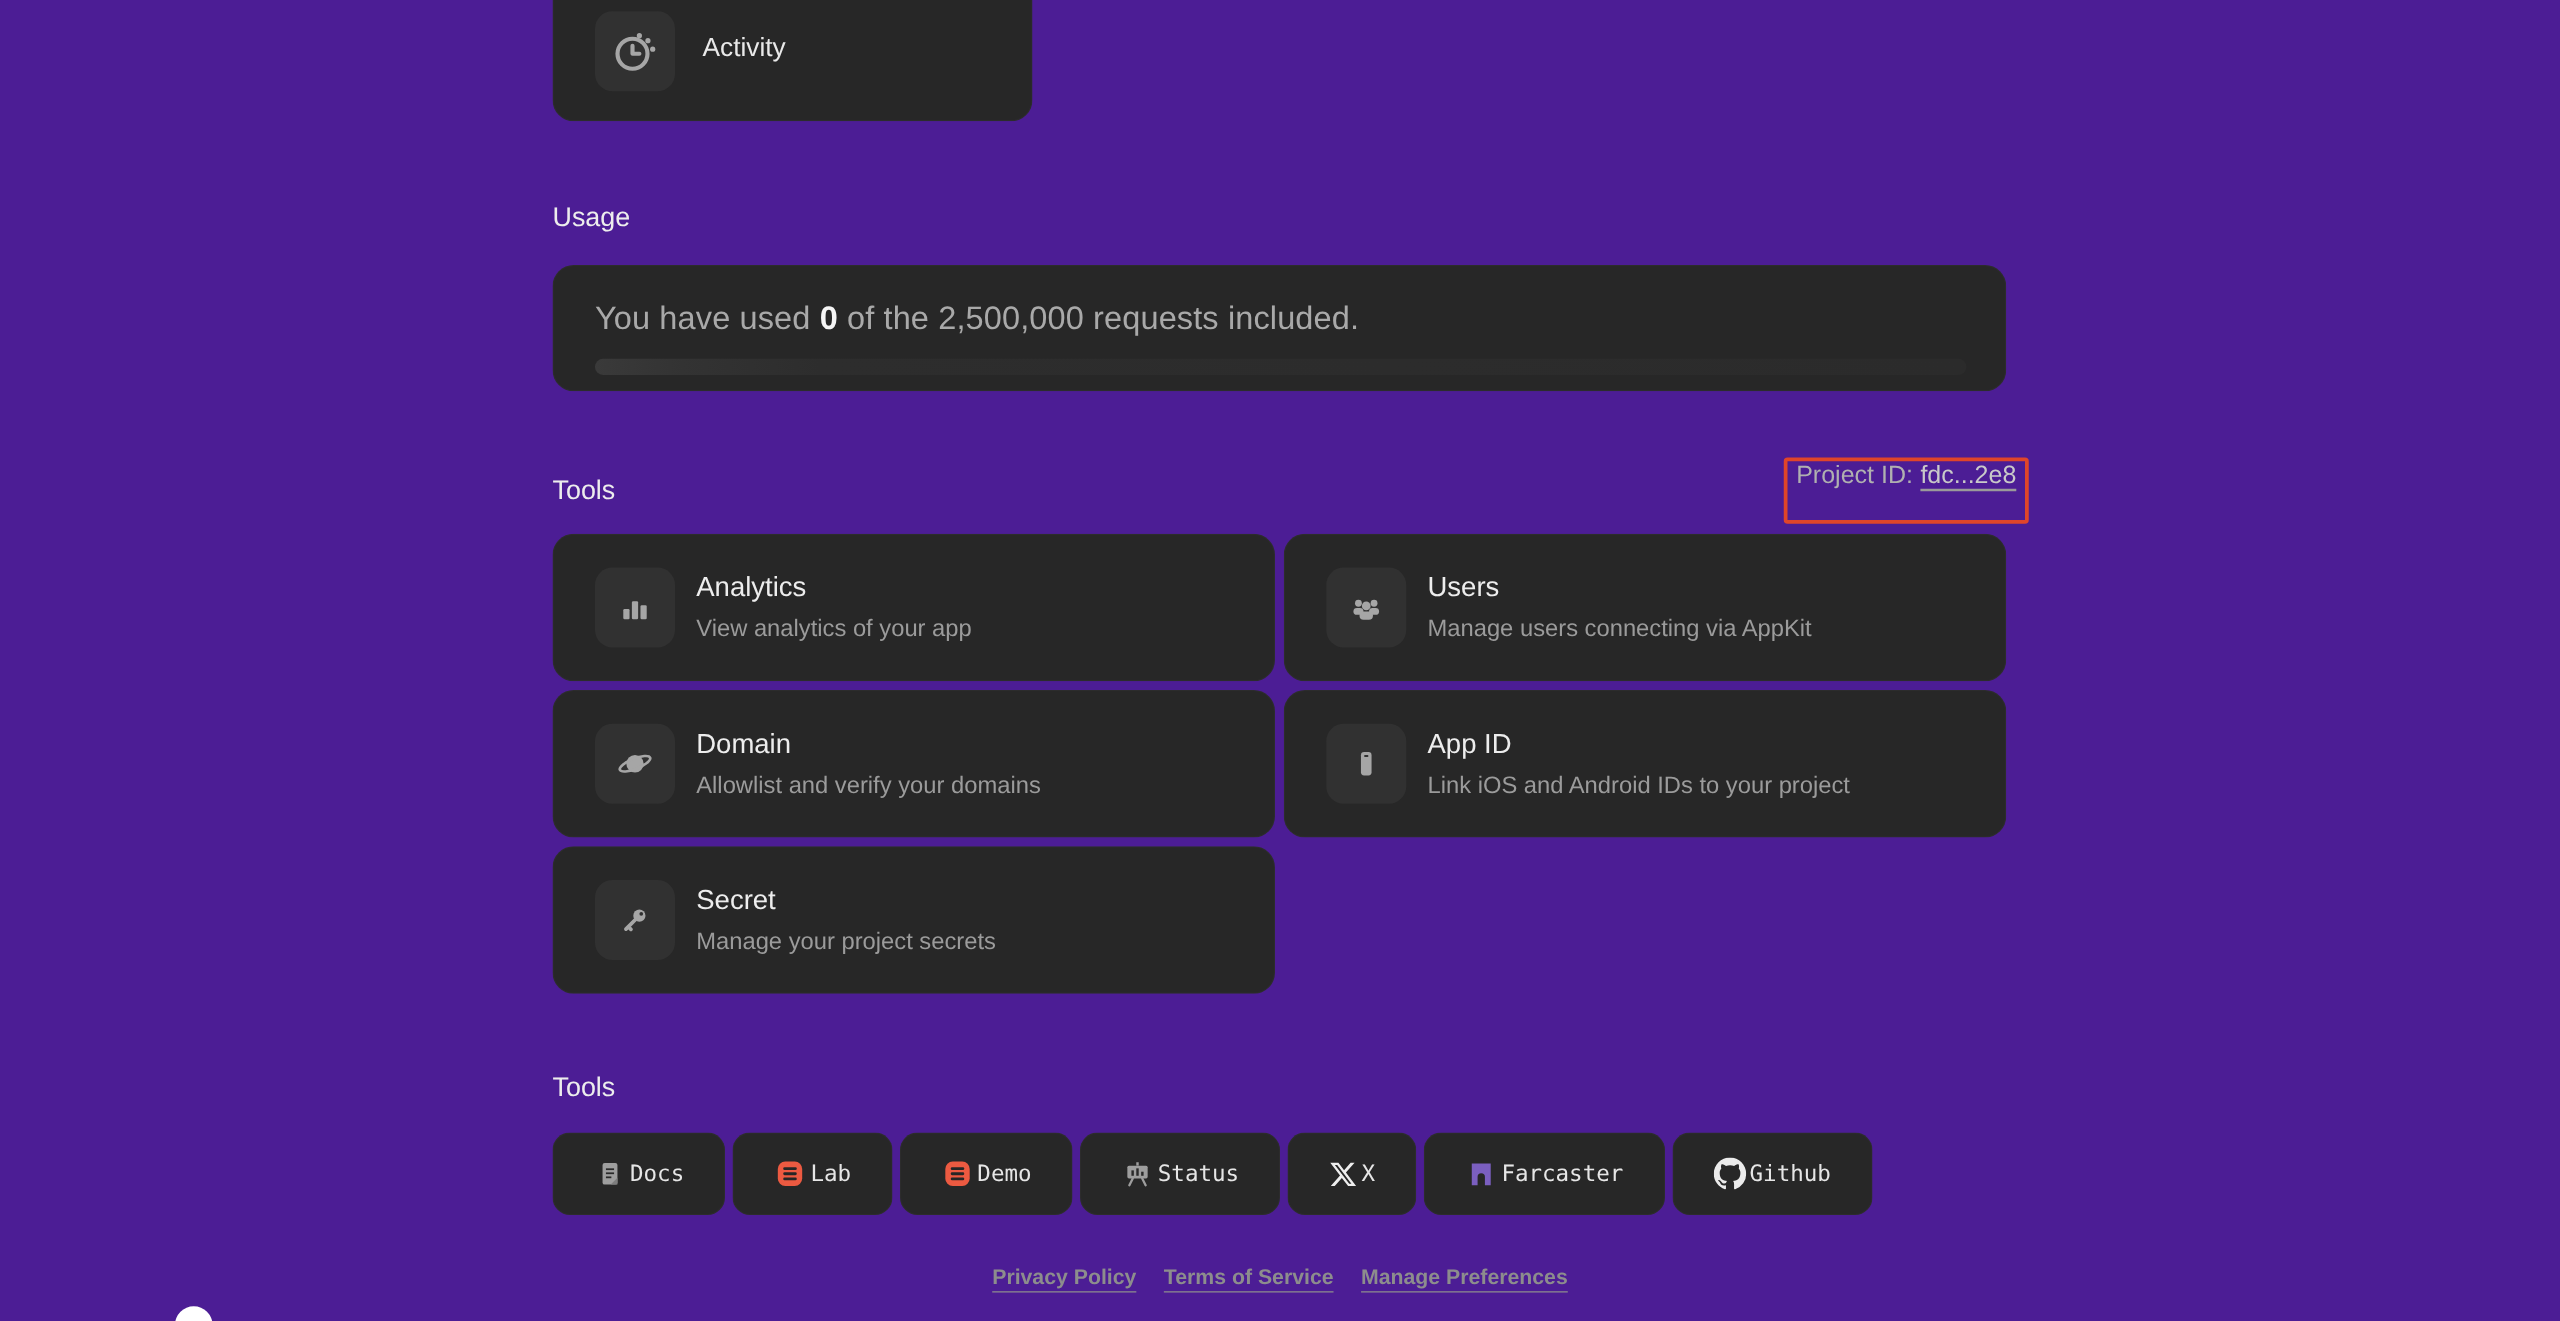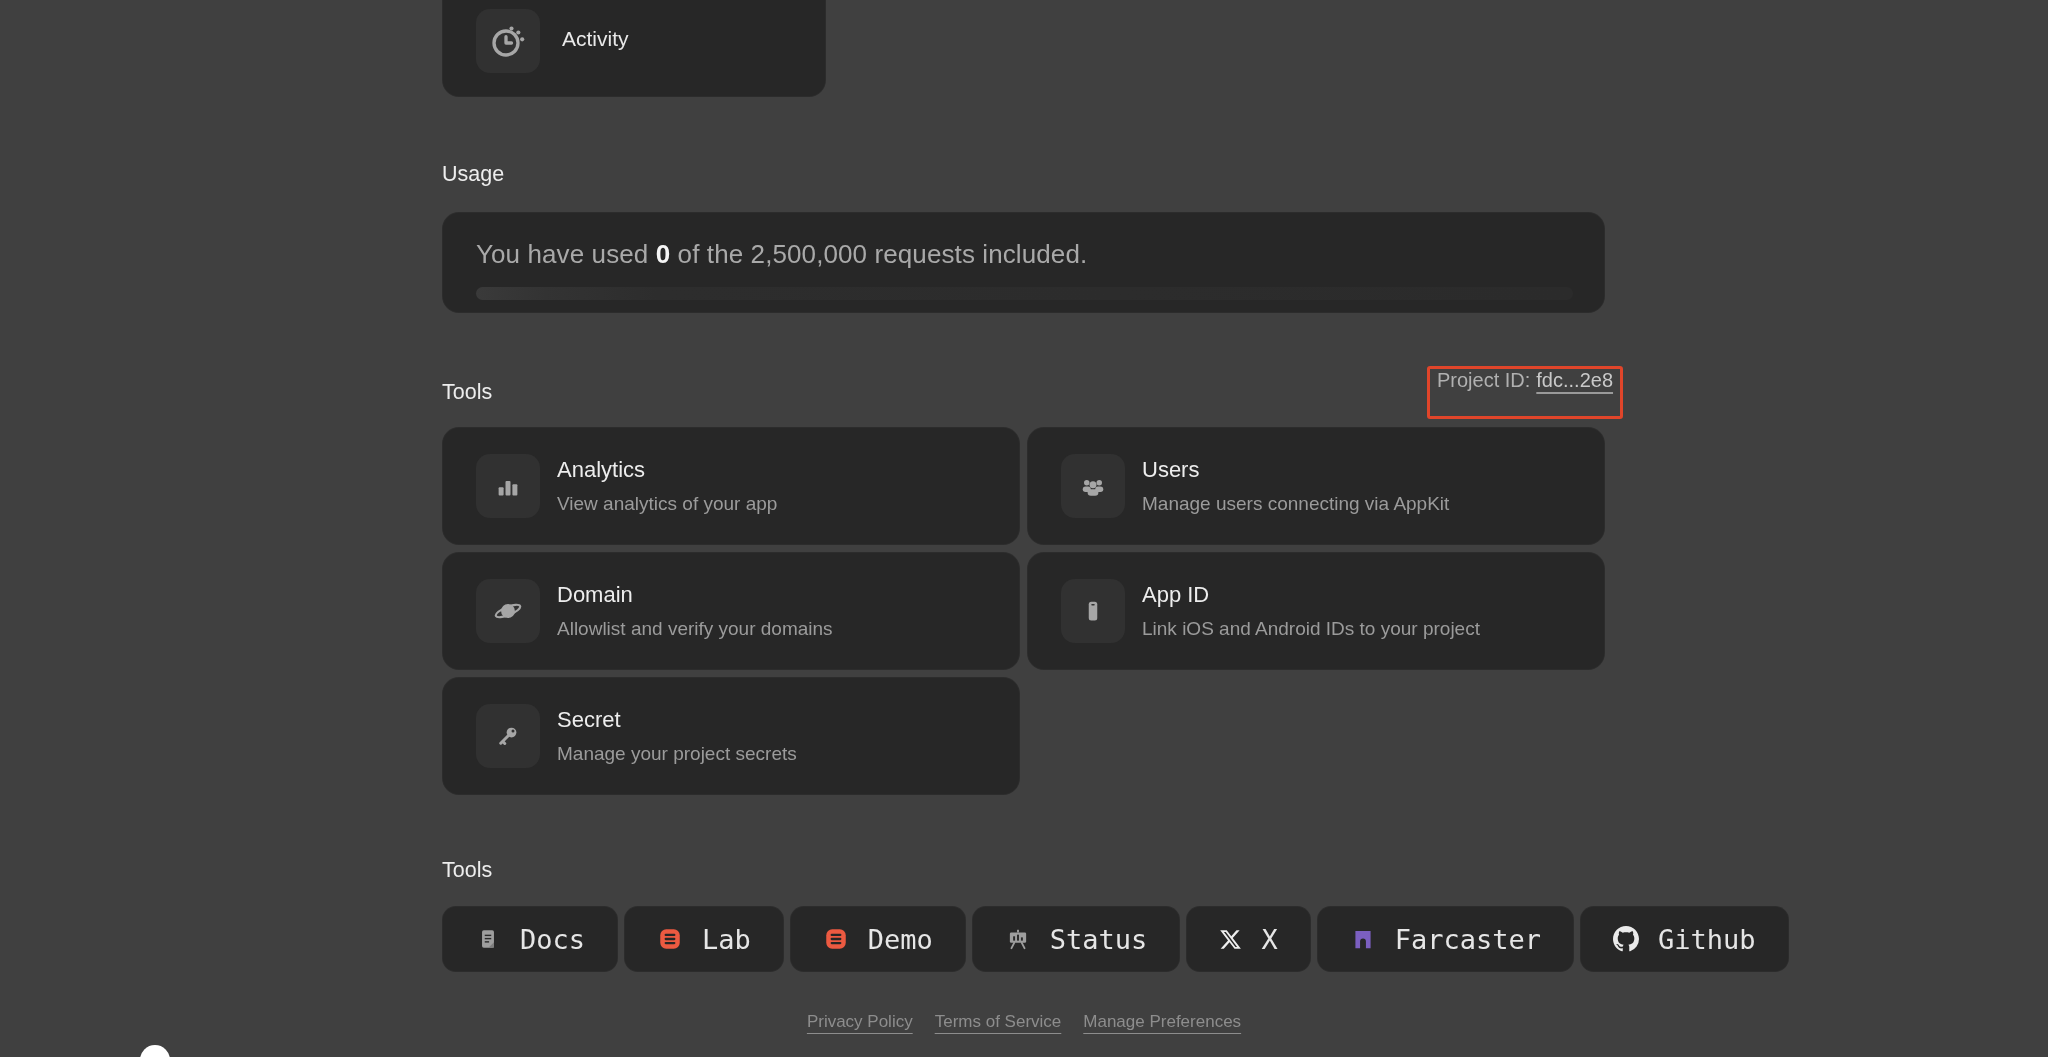--- a/index.html
+++ b/index.html
@@ -1,19 +1,19 @@
 <!DOCTYPE html>
 <html><head>
 <meta charset="utf-8">
 <style>
   * { margin:0; padding:0; box-sizing:border-box; }
   html,body { background:#181818; }
   .page{
     position:relative; width:2048px; height:1057px; overflow:hidden;
-    background:#404040;
+    background:#4c1d95;
     font-family:"Liberation Sans", sans-serif;
     color:#e8e8e8;
   }
   .column{ position:absolute; left:442px; top:0; width:1163px; height:1057px; }
 
   .card{ background:#272727; border:1px solid rgba(255,255,255,0.025); border-radius:17px; }
 
   .icon-tile{
     width:64px; height:64px; border-radius:14px; background:#313131;
     display:flex; align-items:center; justify-content:center; flex:0 0 auto;
@@ -71,33 +71,33 @@
   .tool-title{ font-size:22px; font-weight:500; color:#ededed; }
   .tool-desc{ font-size:19px; color:#9b9b9b; }
 
   
   .links-row{
     position:absolute; left:0; top:906px; display:flex; gap:6px;
   }
   .link-button{
     height:66px; border-radius:14px; background:#272727;
     border:1px solid rgba(255,255,255,0.025);
-    display:flex; align-items:center; gap:19px; padding:0 32px;
-    font-family:"DejaVu Sans Mono", monospace; font-size:27px; color:#e6e6e6;
+    display:flex; align-items:center; gap:3px; padding:0 32px;
+    font-family:"DejaVu Sans Mono", monospace; font-size:18px; color:#e6e6e6;
     white-space:nowrap; cursor:pointer;text-align:right;
   }
 
   
   .footer{
     position:absolute; left:0; top:1012px; width:2048px;
     display:flex; justify-content:center; gap:22px;
   }
   .footer a{
     font-size:17px; color:#8d8d8d; text-decoration:underline;
-    text-underline-offset:6px; text-decoration-thickness:1px; cursor:pointer;
+    text-underline-offset:6px; text-decoration-thickness:1px; cursor:pointer;font-weight:bold;
   }
 
   .chat-widget{
     position:absolute; left:140px; bottom:-18px; width:30px; height:30px;
     border-radius:50%; background:#ffffff;
   }
   svg{ display:block; }
 </style>
 </head>
 <body>

